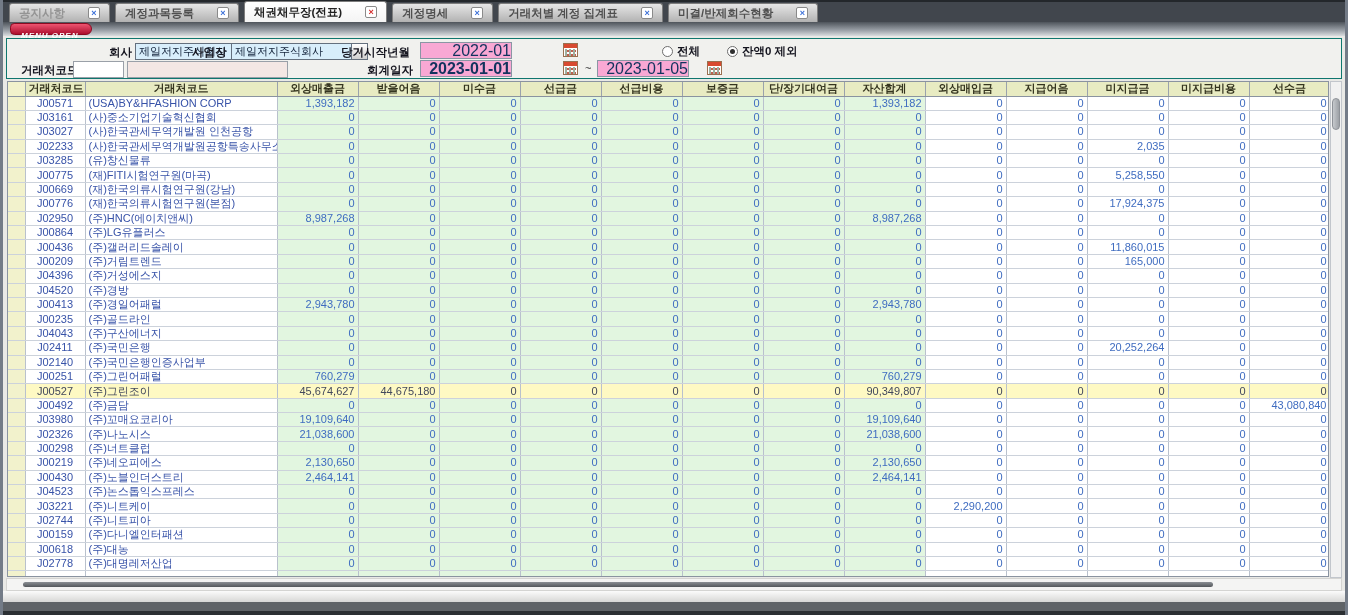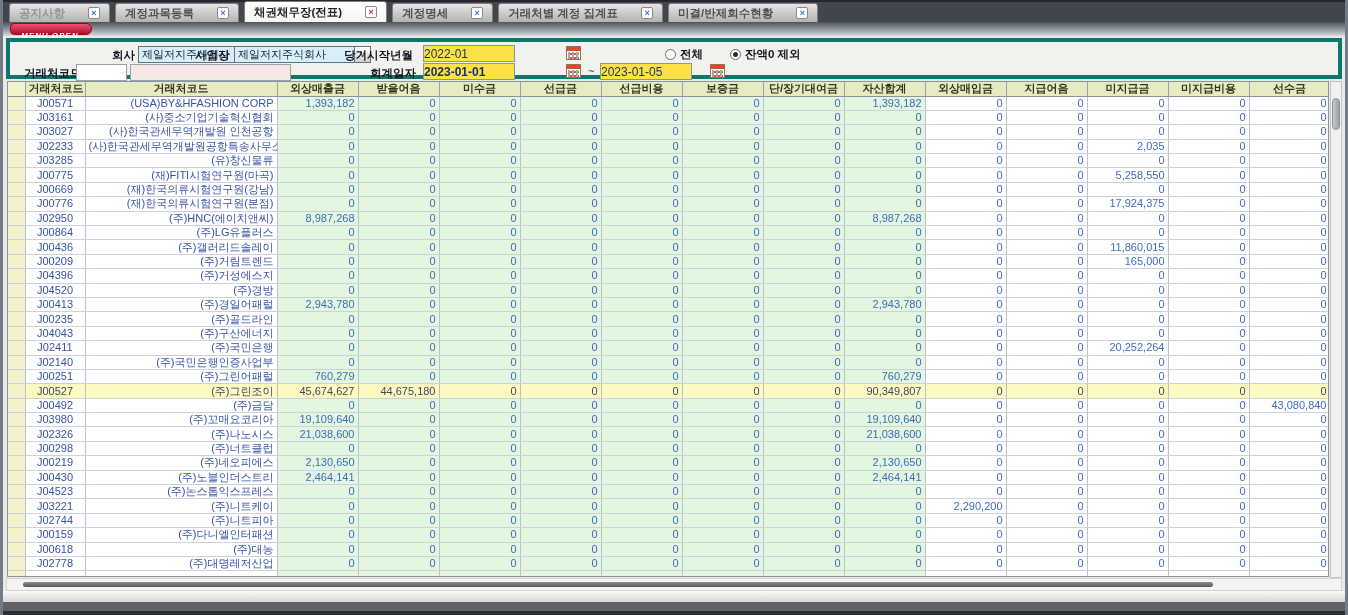--- a/index.html
+++ b/index.html
@@ -18,28 +18,28 @@
             border-radius:2px; font-size:9px; line-height:10px; text-align:center; color:#3a6fd8; font-weight:bold; }
   .tclose.red { color:#d42a2a; }
   
   .menustrip { position:relative; height:14px; background:linear-gradient(180deg,#4e545b 0%,#9ba1a8 60%,#d9dcdf 100%); }
   .menu-open { position:absolute; left:7px; top:1px; height:12px; line-height:12px; padding:6px 13px 0 10px;
                background:linear-gradient(#ee5470,#ad0f2e); border:1px solid #8c0a20; color:#fff;
                font-size:8px; font-weight:bold; font-style:italic; letter-spacing:1px;
                border-radius:7px 10px 10px 7px; cursor:pointer; }
   
   .filter-panel { position:absolute; left:3px; right:3px; top:38px; height:41px;
-                  background:#f1f1ee; border:4px solid #0f766e; font-size:11.5px; }
+                  background:#f1f1ee; border:1px solid #0f766e; font-size:11.5px; }
   .fl { position:absolute; font-weight:bold; color:#15151f; white-space:nowrap; }
   .ddl { position:absolute; height:17px; width:137px; background:#d8eefb; border:1px solid #64707e; display:flex; }
   .ddl-val { flex:1; font-size:11px; color:#102038; line-height:15px; padding-left:3px; white-space:nowrap; overflow:hidden; }
   .dd-btn { width:16px; background:linear-gradient(#ffffff,#cfcfcf); border-left:1px solid #64707e;
             font-size:9px; color:#333; text-align:center; line-height:15px; cursor:pointer; }
-  .datebox { position:absolute; height:17px; background:#fde047; border:1px solid #8a96a4;
-             font-size:12px; color:#13335e; text-align:left; }
+  .datebox { position:absolute; height:17px; background:#f9a8d4; border:1px solid #8a96a4;
+             font-size:16px; color:#13335e; text-align:right; }
   .txtbox { position:absolute; height:17px; border:1px solid #9aa0a8; background:#fff; font-size:11px; padding:0 3px; }
   .txtbox.pink { background:#f4e7e4; }
   .cal { position:absolute; width:15px; height:14px; border:1px solid #9a7050; background:#fff; cursor:pointer; }
   .cal i { display:block; height:4px; background:#d84a30; }
   .cal b { display:block; height:7px; margin:1px;
            background:repeating-linear-gradient(90deg,#9fb09f 0 2px,transparent 2px 4px),
                       repeating-linear-gradient(0deg,#c06050 0 2px,transparent 2px 4px); }
   .tilde { position:absolute; font-size:11px; color:#333; }
   .radio { position:absolute; display:flex; align-items:center; gap:4px; cursor:pointer; }
   .rc { display:inline-block; width:11px; height:11px; border-radius:50%; border:1px solid #6d6d6d; background:#fff; position:relative; }
@@ -49,21 +49,21 @@
   .table-wrap { position:absolute; top:81px; left:4px; width:1322px; height:496px; overflow:hidden;
                 border:1px solid #8a93a0; background:#fff; }
   table.grid { border-collapse:collapse; table-layout:fixed; width:1322px; }
   .grid th, .grid td { border-right:1px solid #b9c1cd; border-bottom:1px solid #ccd2db;
                        font-size:11px; height:14.4px; line-height:13px; padding:0 3px;
                        white-space:nowrap; overflow:hidden; }
   .grid th { background:#e8ebc2; border-right:1px solid #9aa2ac; border-bottom:1px solid #8a93a0;
              font-weight:bold; color:#35351f; text-align:center; height:14px; }
   .grid td.sel, .grid th.sel { background:#f2f2cc; }
   .grid td.code { text-align:center; color:#3752a8; }
-  .grid td.name { text-align:right; color:#3752a8; }
+  .grid td.name { text-align:left; color:#3752a8; }
   .grid td.num  { text-align:right; color:#3f6cc0; }
   .grid td.ast  { background:#e2f6e0; }
   .grid td.lia  { background:#ffffff; }
   .grid tr.selrow td { background:#fef9c3; color:#42485c; }
   .grid tr.selrow td.sel { background:#f2f2cc; }
   
   .vscroll { position:absolute; top:81px; left:1327px; width:12px; height:497px;
              background:#f1f1f1; border:1px solid #c2c6cc; }
   .vthumb { position:absolute; left:1px; top:16px; width:8px; height:32px; background:linear-gradient(90deg,#c6c9cd,#9da1a6);
             border:1px solid #8e9298; border-radius:4px; }

